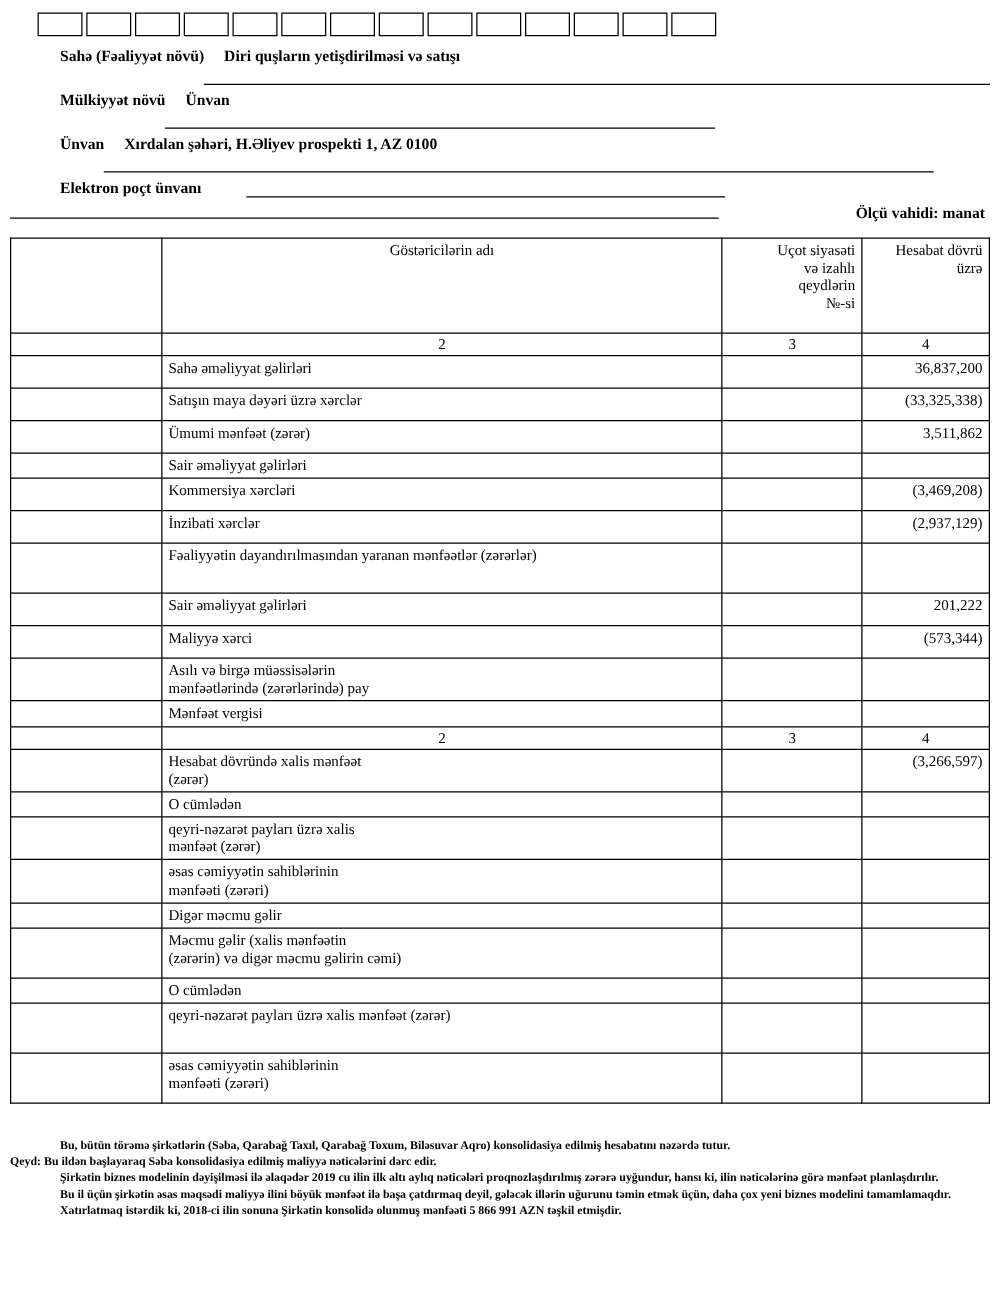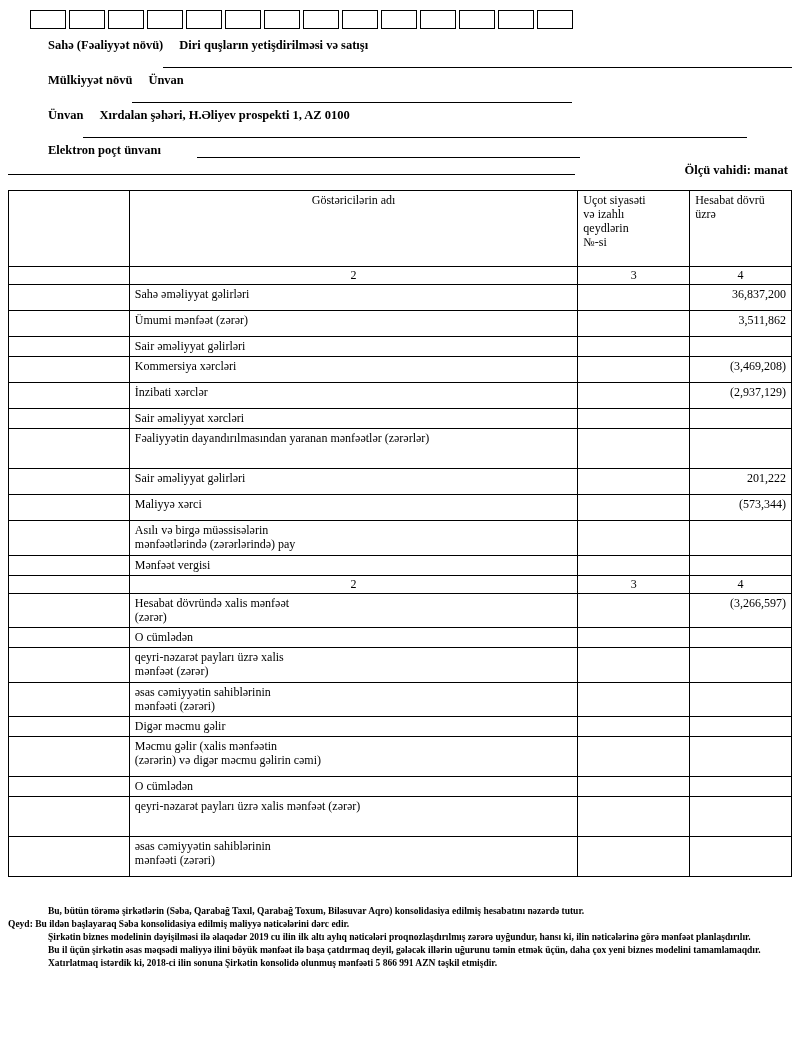--- a/index.html
+++ b/index.html
@@ -33,21 +33,21 @@
   table.main { border-collapse: collapse; width: 784px; table-layout: fixed; margin-top: 7px; }
   table.main th, table.main td {
     border: 1px solid #000; font-size: 12px; font-weight: normal;
     vertical-align: top; padding: 2px 5px 3px 5px; line-height: 1.18;
     overflow: hidden;
   }
   th.c1, td.c1 { width: 108px; }
   th.c2, td.c2 { width: 401px; margin-top: 44px; }
   th.c3, td.c3 { width: 100px; }
   th.c4, td.c4 { width: 91px; }
-  thead th { font-weight: bold; text-align: left; white-space: pre-line; height: 76px; padding-top: 4px; }
+  thead th { font-weight: bold; text-align: right; white-space: pre-line; height: 76px; padding-top: 4px; }
   thead th.c2 { text-align: center; }
   tr.num-row td { text-align: center; height: 18px; padding: 1px; font-size: 12px; }
   td.name { white-space: pre-line; }
   td.val { text-align: right; vertical-align: middle; font-size: 11.5px; padding-right: 6px; white-space: nowrap; }
   tr.has-value { height: 26px; }
   tr.tall { height: 40px; }
 
   
   .notes { margin-top: 28px; font-size: 9.5px; font-weight: bold; line-height: 13px; }
   .note-line { white-space: nowrap; padding-left: 40px; overflow: hidden; }
@@ -121,20 +121,26 @@
           <td class="c4">4</td>
         </tr>
         <tr class="has-value">
           <td class="c1"></td>
           <td class="c2 name">Sahə əməliyyat gəlirləri</td>
           <td class="c3"></td>
           <td class="c4 val">36,837,200</td>
         </tr>
         <tr class="has-value">
           <td class="c1"></td>
+          <td class="c2 name">Satışın maya dəyəri üzrə xərclər</td>
+          <td class="c3"></td>
+          <td class="c4 val">(33,325,338)</td>
+        </tr>
+        <tr class="has-value">
+          <td class="c1"></td>
           <td class="c2 name">Ümumi mənfəət (zərər)</td>
           <td class="c3"></td>
           <td class="c4 val">3,511,862</td>
         </tr>
         <tr>
           <td class="c1"></td>
           <td class="c2 name">Sair əməliyyat gəlirləri</td>
           <td class="c3"></td>
           <td class="c4 val"></td>
         </tr>
@@ -142,26 +148,20 @@
           <td class="c1"></td>
           <td class="c2 name">Kommersiya xərcləri</td>
           <td class="c3"></td>
           <td class="c4 val">(3,469,208)</td>
         </tr>
         <tr class="has-value">
           <td class="c1"></td>
           <td class="c2 name">İnzibati xərclər</td>
           <td class="c3"></td>
           <td class="c4 val">(2,937,129)</td>
-        </tr>
-        <tr>
-          <td class="c1"></td>
-          <td class="c2 name">Sair əməliyyat xərcləri</td>
-          <td class="c3"></td>
-          <td class="c4 val"></td>
         </tr>
         <tr class="tall">
           <td class="c1"></td>
           <td class="c2 name">Fəaliyyətin dayandırılmasından yaranan mənfəətlər (zərərlər)</td>
           <td class="c3"></td>
           <td class="c4 val"></td>
         </tr>
         <tr class="has-value">
           <td class="c1"></td>
           <td class="c2 name">Sair əməliyyat gəlirləri</td>

